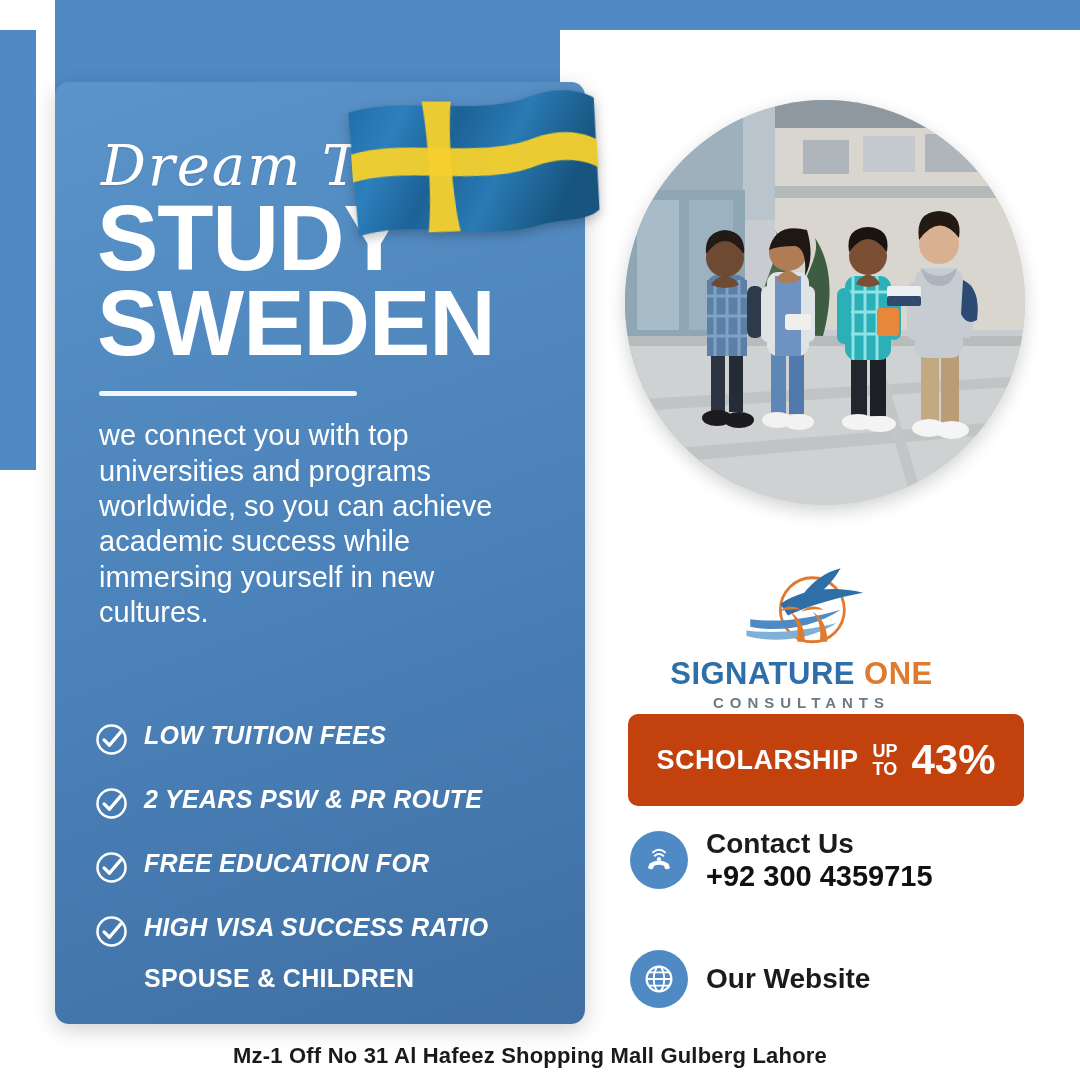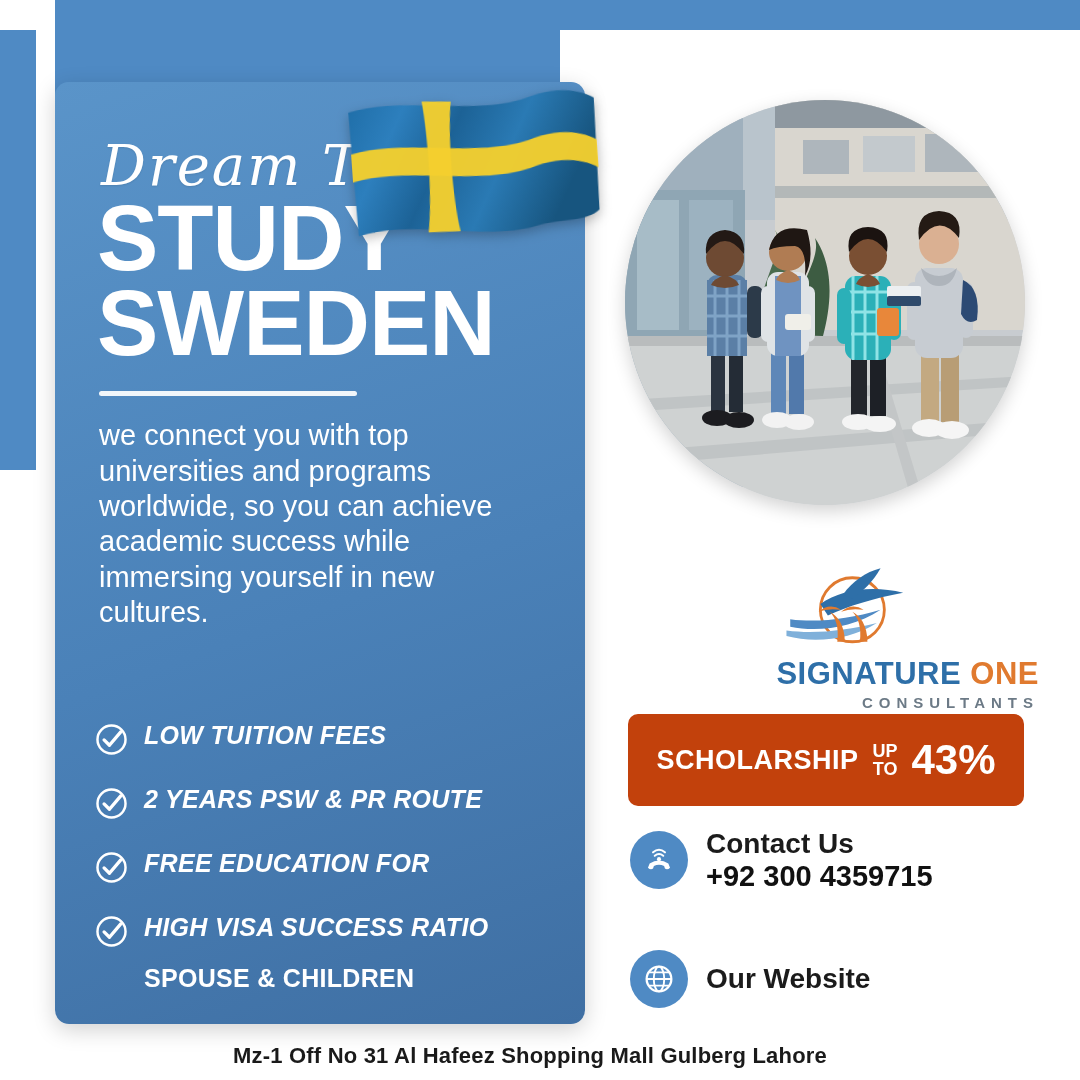--- a/index.html
+++ b/index.html
@@ -118,22 +118,22 @@
   
   .photo {
     position: absolute; left: 625px; top: 100px; width: 400px; height: 405px;
     border-radius: 50%;
     overflow: hidden;
     box-shadow: 0 6px 18px rgba(0,0,0,0.18);
   }
 
   
   .logo-wrap {
-    position: absolute; left: 644px; top: 560px; width: 395px;
-    text-align: right;
+    position: absolute; left: 604px; top: 560px; width: 395px;
+    text-align: center;
   }
   .logo-mark { width: 160px; height: 92px; margin: 0 auto; display: block; }
   .logo-name {
     margin-top: 4px;
     font-size: 31px; font-weight: 700; letter-spacing: .5px;
   }
   .logo-name .sig { color: #2e6fa8; }
   .logo-name .one { color: #e07a2f; }
   .logo-sub {
     font-size: 15px; letter-spacing: 6px; color: #6c7a86; margin-top: 2px;
@@ -141,21 +141,21 @@
   }
 
   
   .scholar {
     position: absolute; left: 628px; top: 714px; width: 396px; height: 92px;
     background: #c2410c; border-radius: 10px;
     display: flex; align-items: center; justify-content: center; gap: 14px;
     color: #fff;
   }
   .scholar .label { font-size: 27px; font-weight: 700; letter-spacing: .5px; }
-  .scholar .upto { font-size: 18px; font-weight: 700; line-height: 1.0; text-align: right;}
+  .scholar .upto { font-size: 18px; font-weight: 700; line-height: 1.0; text-align: left;}
   .scholar .pct { font-size: 42px; font-weight: 700; }
 
   
   .contact-row {
     position: absolute; display: flex; align-items: center; gap: 18px;
   }
   .c1 { left: 630px; top: 828px; }
   .c2 { left: 630px; top: 950px; }
   .circle-icon {
     flex: 0 0 auto;

